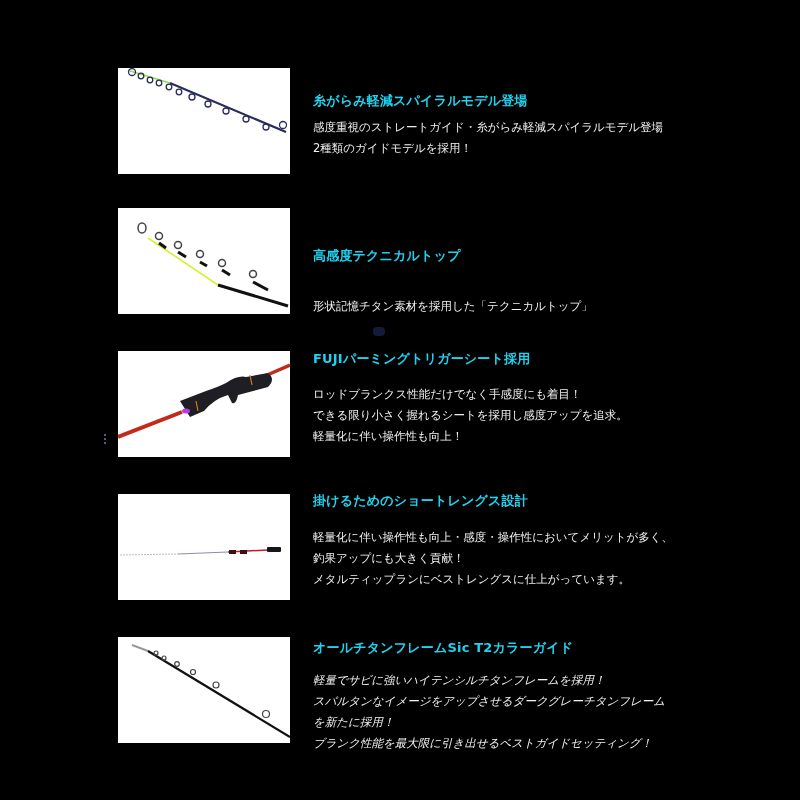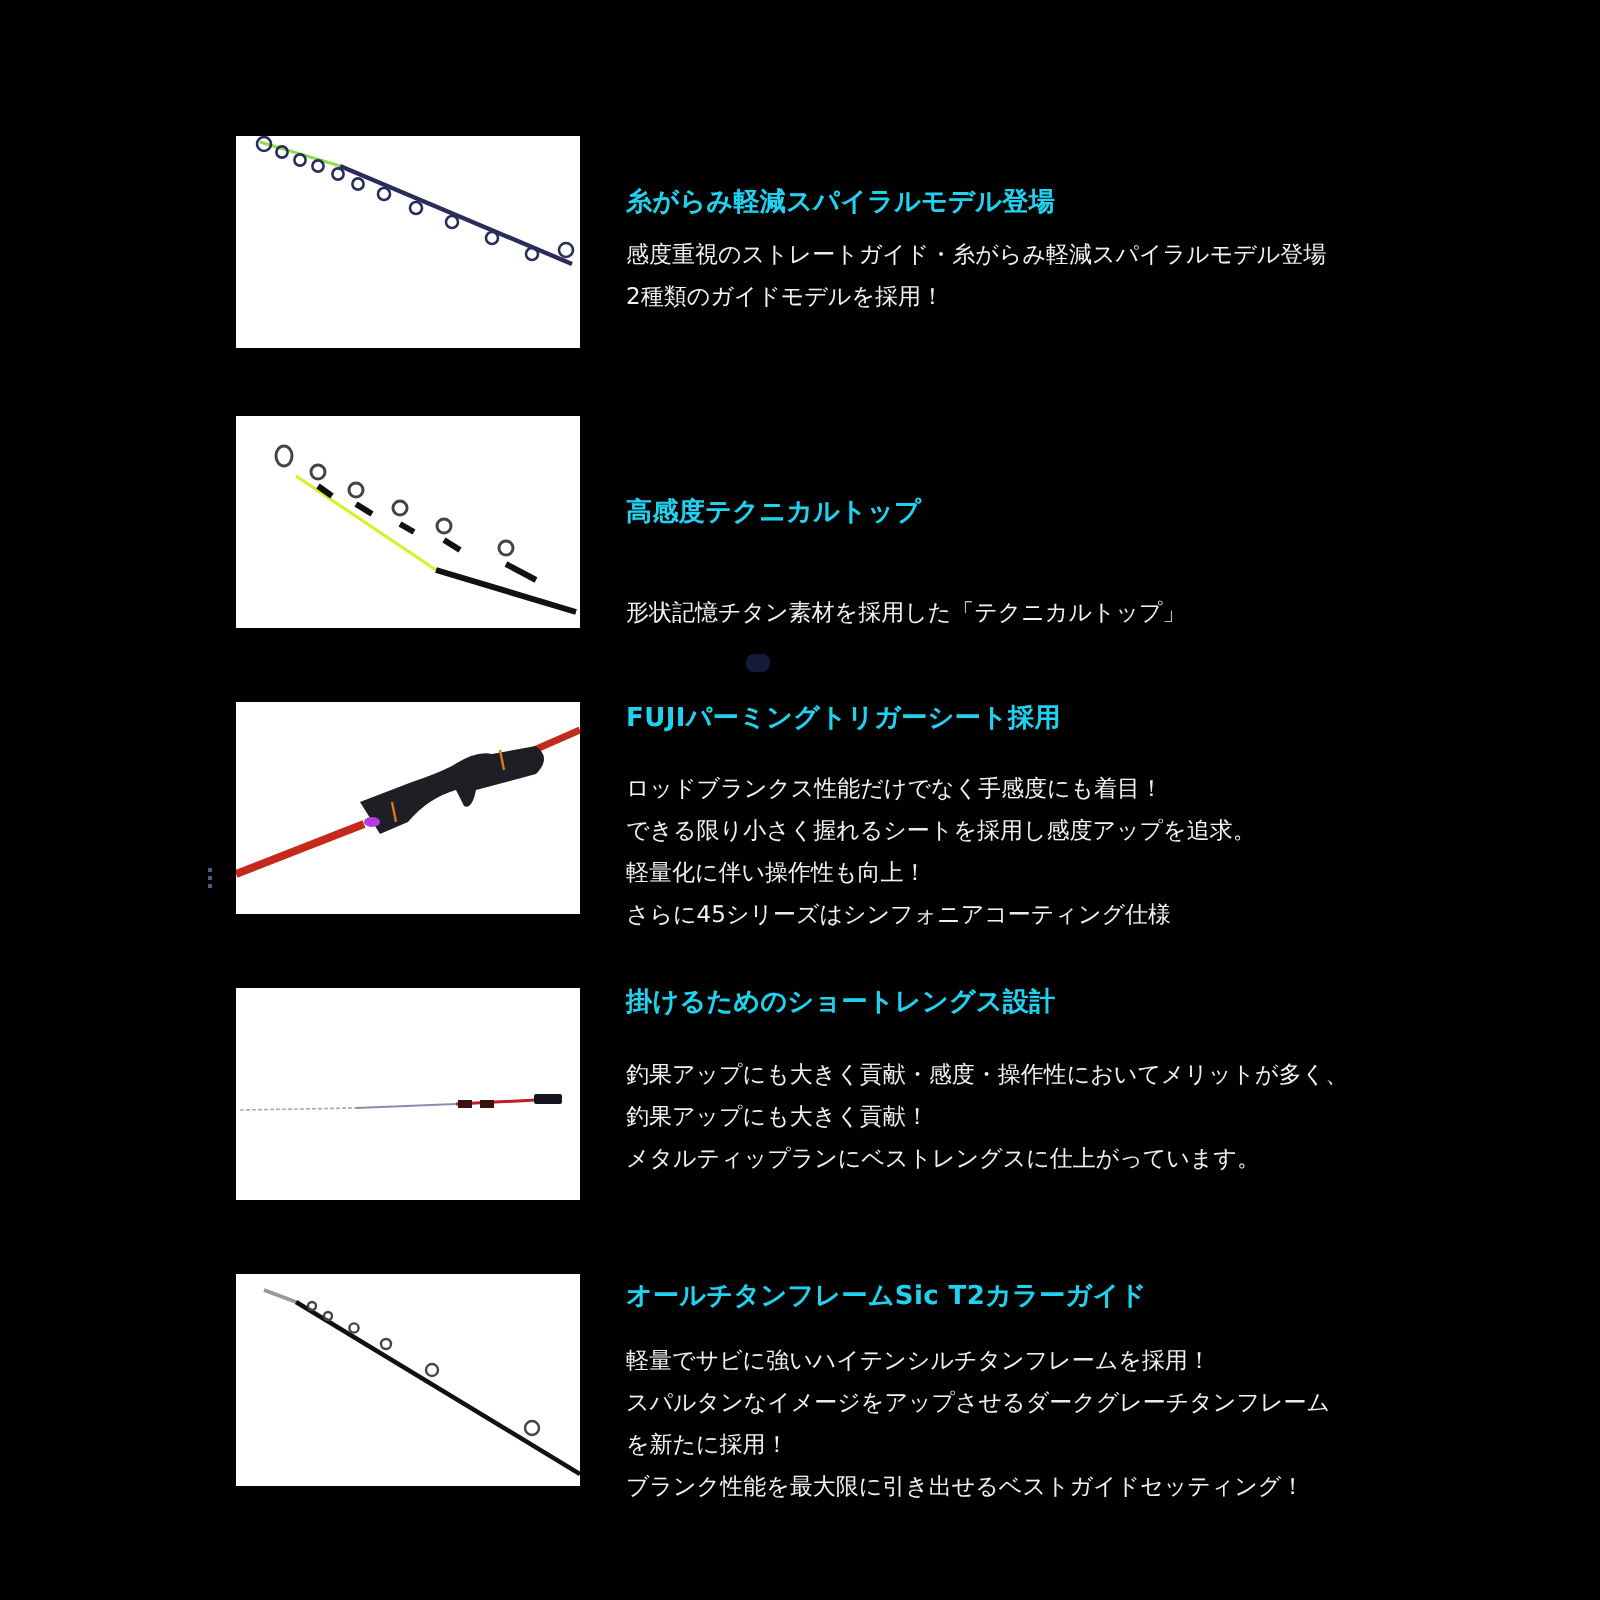--- a/index.html
+++ b/index.html
@@ -111,40 +111,39 @@
       <ellipse cx="68" cy="60" rx="4" ry="2.5" fill="#b23ce0"></ellipse>
       <line x1="78" y1="50" x2="80" y2="60" stroke="#d9781a" stroke-width="1.2"></line>
       <line x1="132" y1="24" x2="134" y2="34" stroke="#d9781a" stroke-width="1.2"></line>
     </svg>
   </div>
   <div class="ftitle" style="top:350px;">FUJIパーミングトリガーシート採用</div>
   <div class="fbody" style="top:384px;">
     <div>ロッドブランクス性能だけでなく手感度にも着目！</div>
     <div>できる限り小さく握れるシートを採用し感度アップを追求。</div>
     <div>軽量化に伴い操作性も向上！</div>
-    <div>さらに45シリーズはシンフォニアコーティング仕様</div>
   </div>
 </div>
 
 <div class="stray-mark"></div>
 
 <div class="feature" style="top:0;">
   <div class="photo" style="top:494px;">
     <svg viewBox="0 0 172 106">
       <line x1="2" y1="61" x2="60" y2="60" stroke="#aab" stroke-width="0.8" stroke-dasharray="2 1"></line>
       <line x1="60" y1="60" x2="110" y2="58" stroke="#8a8fa8" stroke-width="1"></line>
       <line x1="110" y1="58" x2="150" y2="56" stroke="#c41a2a" stroke-width="1.5"></line>
       <rect x="111" y="56" width="7" height="4" fill="#3a1010"></rect>
       <rect x="122" y="56" width="7" height="4" fill="#3a1010"></rect>
       <rect x="149" y="53" width="14" height="5" rx="1" fill="#151520"></rect>
     </svg>
   </div>
   <div class="ftitle" style="top:492px;">掛けるためのショートレングス設計</div>
   <div class="fbody" style="top:527px;">
-    <div>釣果アップにも大きく貢献・感度・操作性においてメリットが多く、</div>
+    <div>軽量化に伴い操作性も向上・感度・操作性においてメリットが多く、</div>
     <div>釣果アップにも大きく貢献！</div>
     <div>メタルティップランにベストレングスに仕上がっています。</div>
   </div>
 </div>
 
 <div class="feature" style="top:0;">
   <div class="photo" style="top:637px;">
     <svg viewBox="0 0 172 106">
       <line x1="14" y1="8" x2="30" y2="14" stroke="#999" stroke-width="2"></line>
       <line x1="30" y1="14" x2="172" y2="100" stroke="#111" stroke-width="2.2"></line>
@@ -152,19 +151,19 @@
         <circle cx="38" cy="16" r="2"></circle>
           <circle cx="46" cy="21" r="2"></circle>
         <circle cx="59" cy="27" r="2.3"></circle>
           <circle cx="75" cy="35" r="2.5"></circle>
         <circle cx="98" cy="48" r="3"></circle>
           <circle cx="148" cy="77" r="3.5"></circle>
       </g>
     </svg>
   </div>
   <div class="ftitle" style="top:639px;">オールチタンフレームSic T2カラーガイド</div>
-  <div class="fbody" style="top:670px;">
+  <div class="fbody" style="top:670px;font-style:italic;">
     <div>軽量でサビに強いハイテンシルチタンフレームを採用！</div>
     <div>スパルタンなイメージをアップさせるダークグレーチタンフレーム</div>
     <div>を新たに採用！</div>
     <div>ブランク性能を最大限に引き出せるベストガイドセッティング！</div>
   </div>
 </div>
 
 </body></html>

